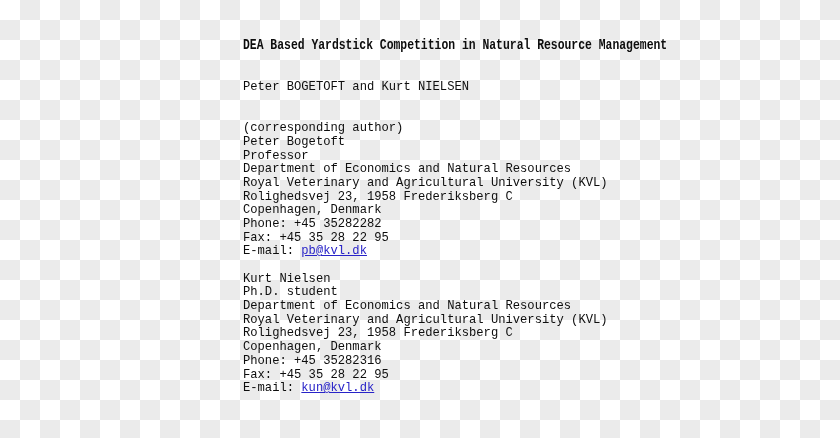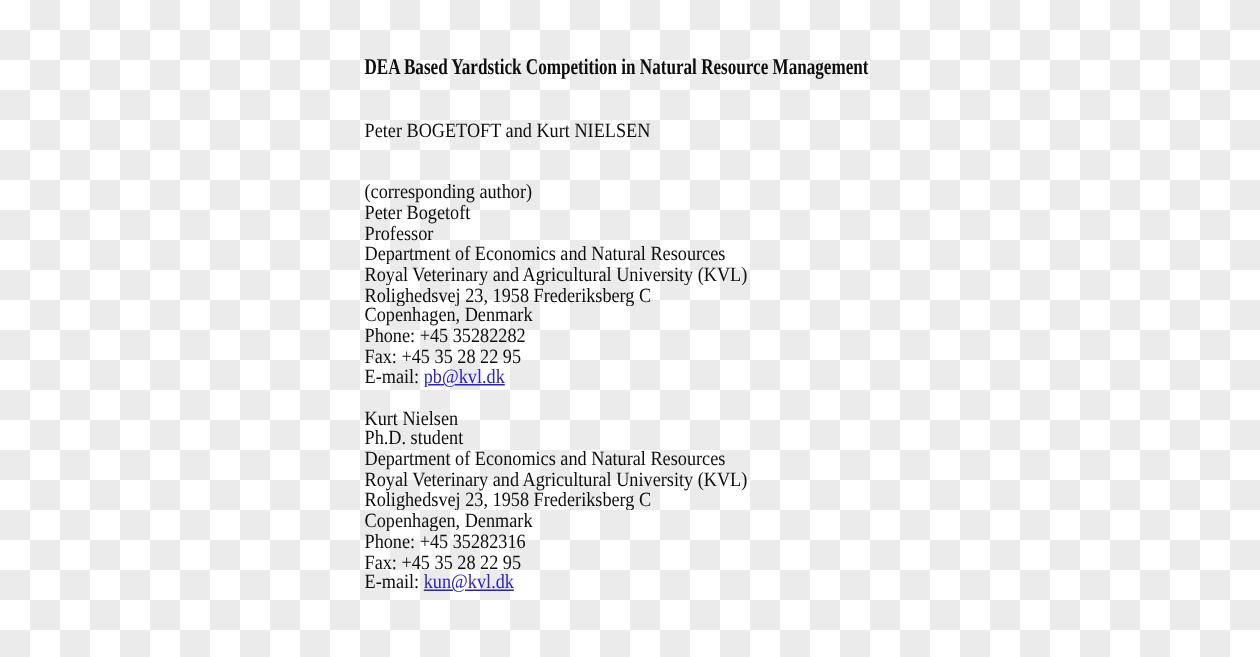--- a/index.html
+++ b/index.html
@@ -19,20 +19,21 @@
     overflow: hidden;
     background-color: var(--checker-light);
     background-image: conic-gradient(
       var(--checker-dark) 25%,
       var(--checker-light) 0 50%,
       var(--checker-dark) 0 75%,
       var(--checker-light) 0
     );
     background-size: 40px 40px;
     background-position: 0 0;
+    font-family: Liberation Mono, monospace;
   }
 
   .doc {
     position: absolute;
     left: 243px;
     top: 39px;
     color: var(--text);
     font-size: 13.5px;
     line-height: 13.7px;
   }

